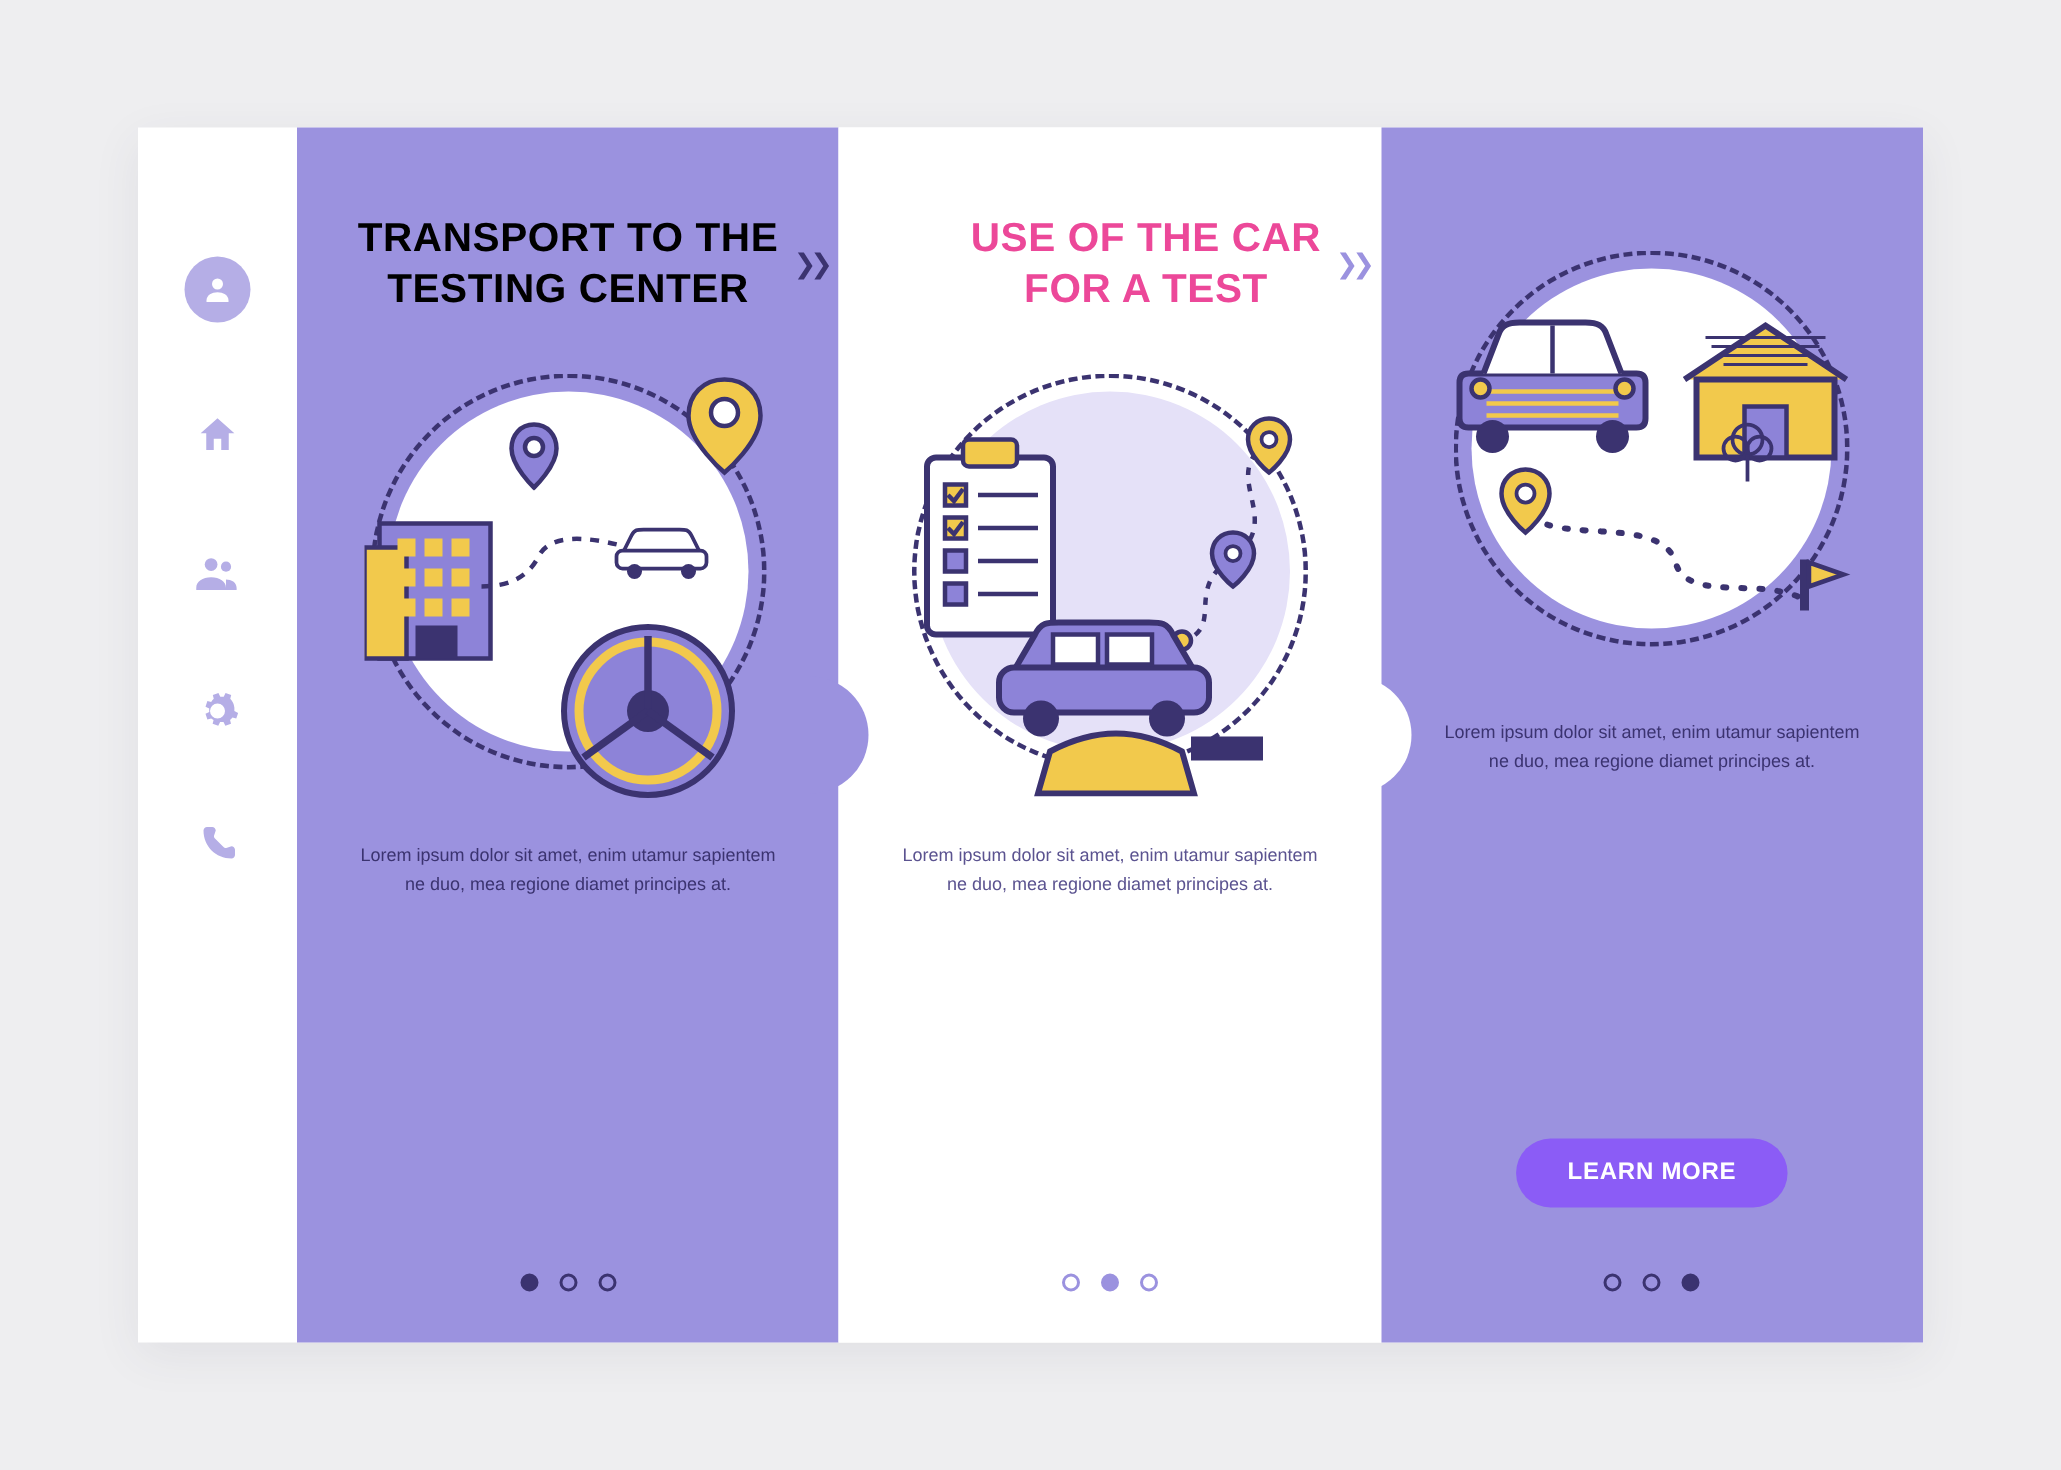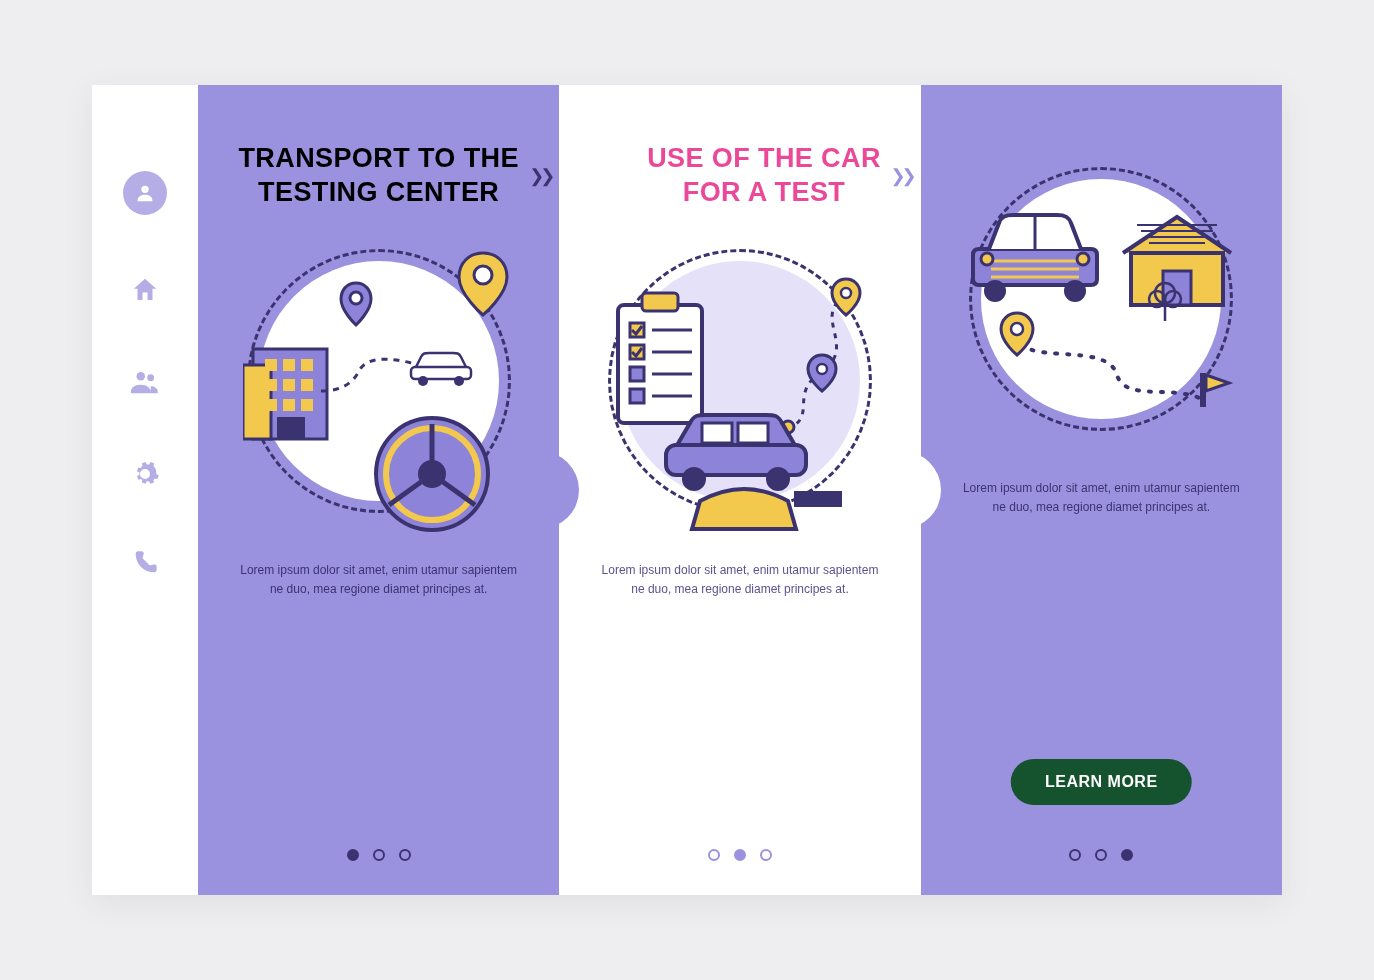--- a/index.html
+++ b/index.html
@@ -129,21 +129,21 @@
   }
   .dot.fill { background:#3b3370; border-color:#3b3370; }
   .panel.white .dot { border-color:#9b92df; }
   .panel.white .dot.fill { background:#9b92df; border-color:#9b92df; }
 
   .cta {
     position:absolute;
     bottom: 90px;
     left:50%;
     transform:translateX(-50%);
-    background:#14532d;
+    background:#8b5cf6;
     color:#fff;
     border:none;
     padding: 14px 34px;
     border-radius: 30px;
     font-size: 16px;
     font-weight: 700;
     letter-spacing: 0.5px;
     cursor:pointer;
   }
   .mini-svg { position:absolute; }

